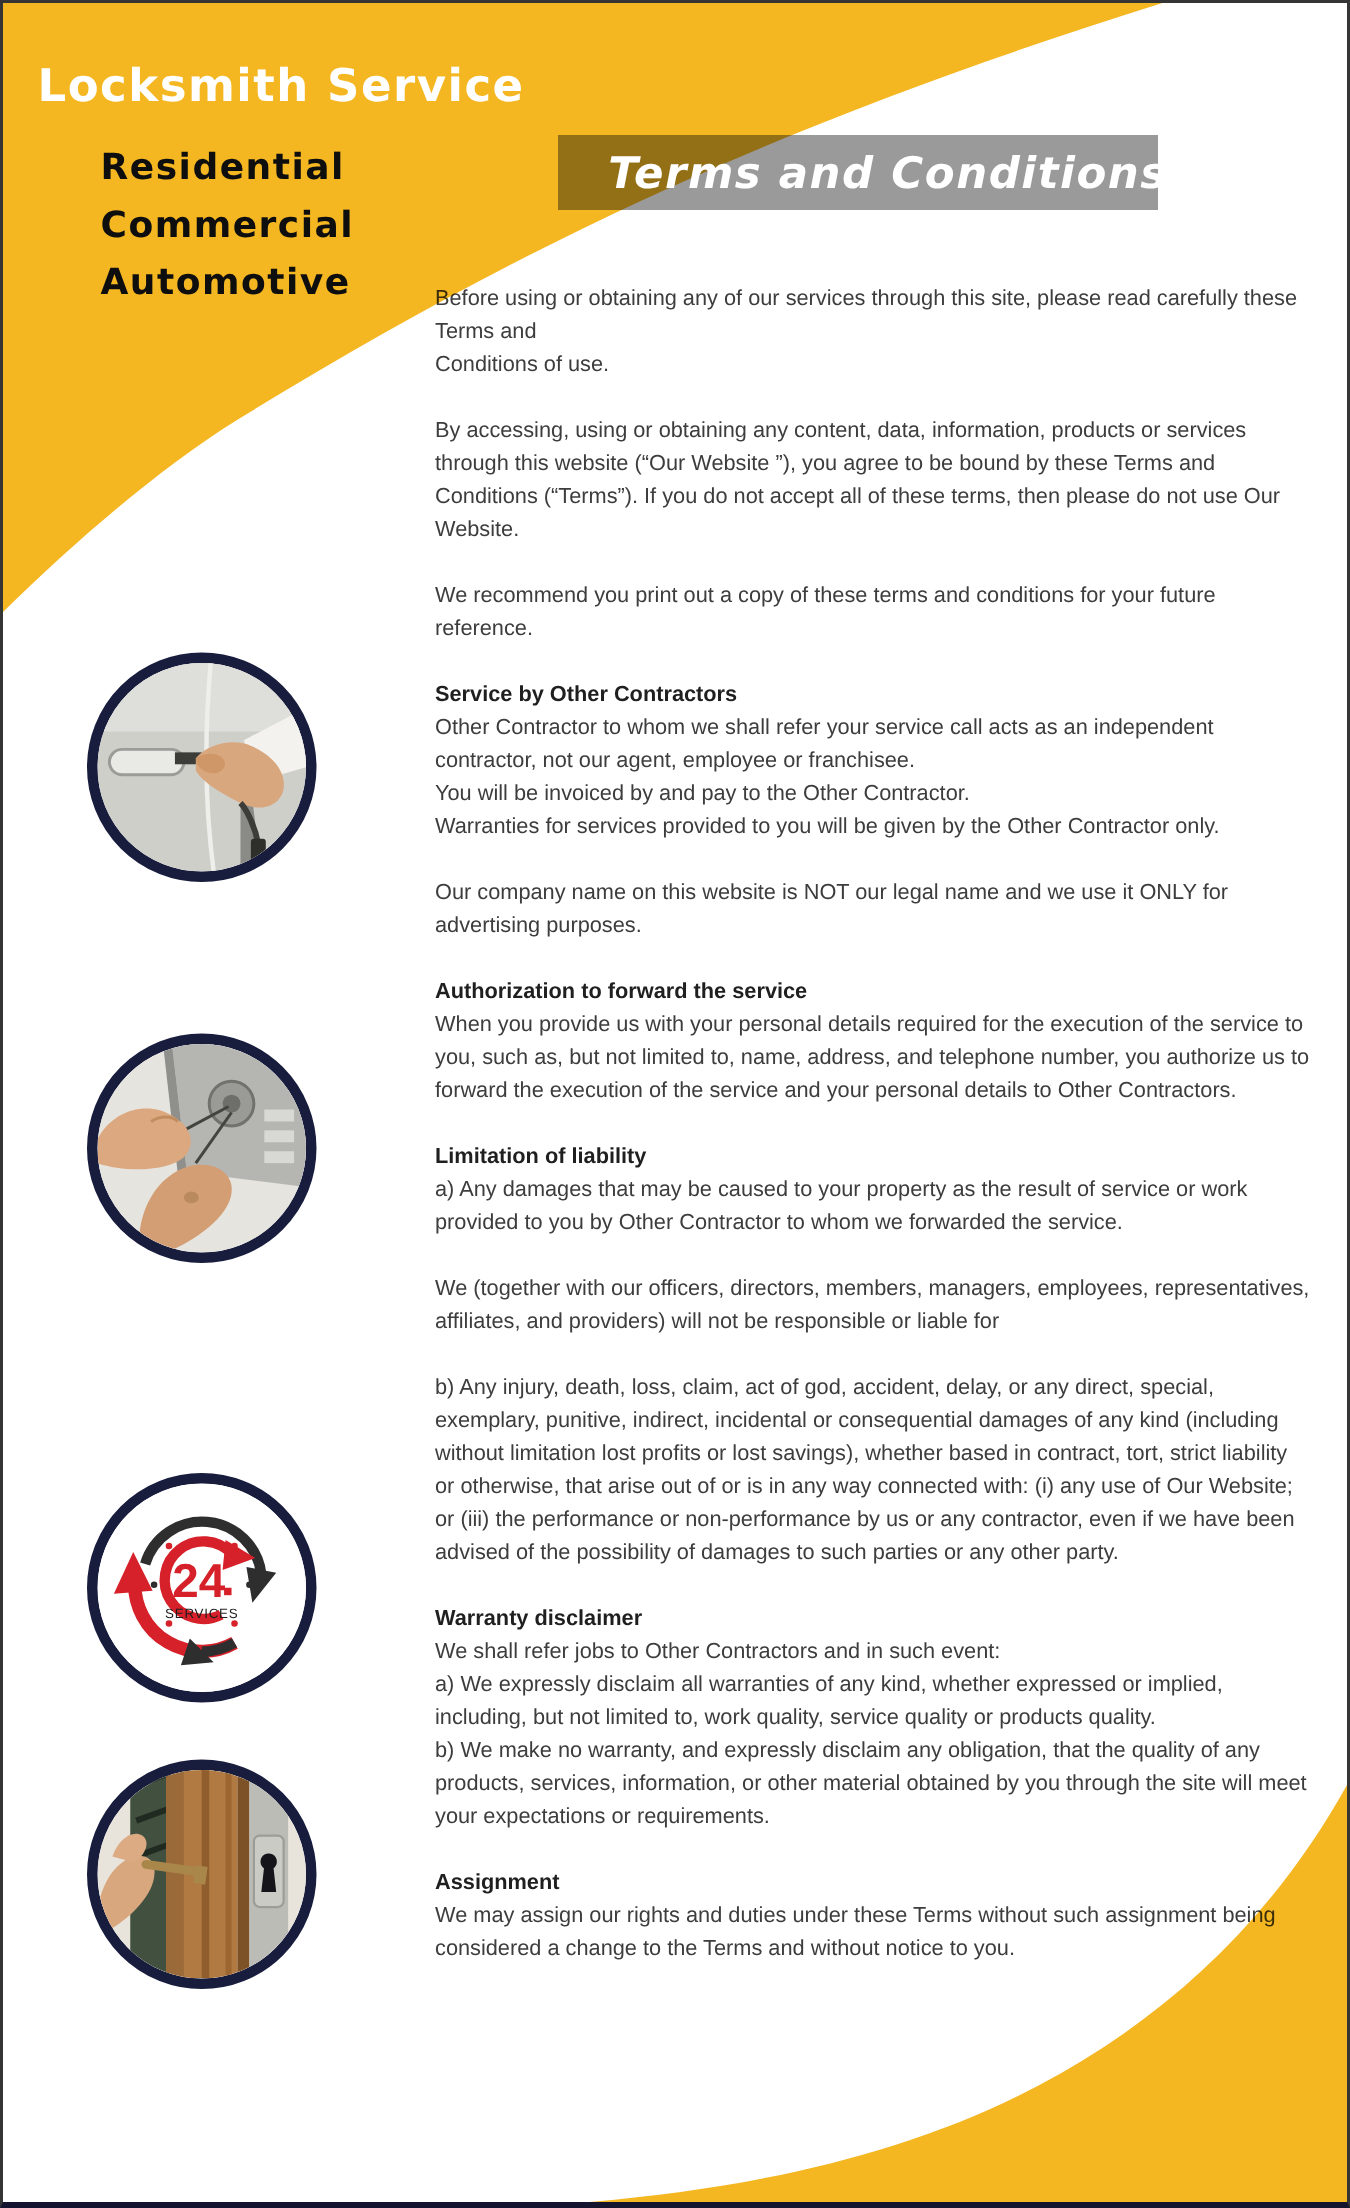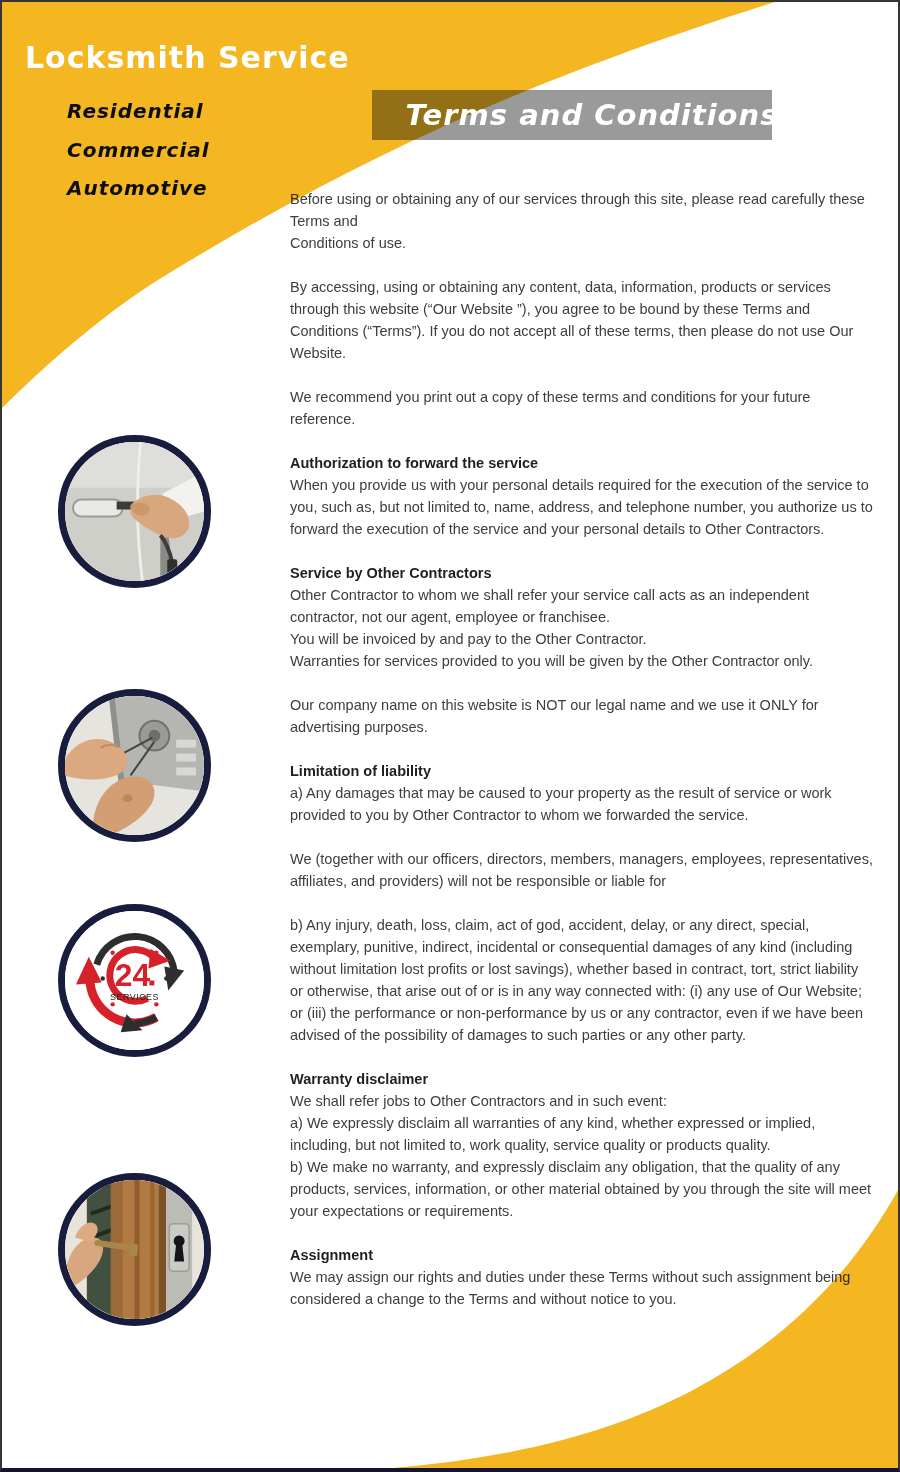--- a/index.html
+++ b/index.html
@@ -19,36 +19,36 @@
     font-size:14.5px; line-height:22px; color:#3d3d3d;
   }
   .content p{ margin:0 0 22px 0; white-space:pre-line; }
   .content h3{ margin:0; font-size:14.5px; line-height:22px; font-weight:bold; color:#1f1f1f; }
   
   .circle{
     position:absolute; left:56px; width:153px; height:153px; box-sizing:border-box;
     border-radius:50%; border:7px solid #181C3D; overflow:hidden; background:#fff;
   }
   .circle svg{ display:block; width:100%; height:100%; }
-  .c1{ top:433px; } .c2{ top:687px; } .c3{ top:902px; } .c4{ top:1171px; }
+  .c1{ top:433px; } .c2{ top:687px; } .c3{ top:980px; } .c4{ top:1171px; }
   
   .overlay{
     position:absolute; left:0; top:0; width:896px; height:1466px;
     mix-blend-mode:multiply; pointer-events:none;
   }
   
   .brand-title{
     position:absolute; left:23px; top:38px; width:400px;
     font-family:"DejaVu Sans", sans-serif; font-weight:bold;
     font-size:30px; letter-spacing:1px; color:#ffffff;
   }
   .services{ position:absolute; left:65px; top:90px; }
   .service-item{
-    font-family:"DejaVu Sans", sans-serif; font-style:italic; font-weight:bold;
-    font-size:20px; line-height:38.5px; letter-spacing:1px; color:#0e0e0e;
+    font-family:"DejaVu Sans", sans-serif; font-weight:bold;
+    font-size:24px; line-height:38.5px; letter-spacing:1px; color:#0e0e0e;
   }
   .banner-title{
     position:absolute; left:370px; top:88px; width:440px; height:50px;
     line-height:50px; text-align:center;
     font-family:"DejaVu Sans", sans-serif; font-style:italic; font-weight:bold;
     font-size:29px; letter-spacing:1px; color:#ffffff;
   }
 </style>
 </head>
 <body>
@@ -69,30 +69,30 @@
   <p>By accessing, using or obtaining any content, data, information, products or services through this website (“Our Website ”), you agree to be bound by these Terms and Conditions (“Terms”). If you do not accept all of these terms, then please do not use Our Website.</p>
       </section>
 
   <section class="section">
 
   <p>We recommend you print out a copy of these terms and conditions for your future reference.</p>
       </section>
 
 
   <section class="section">
-    <h3>Authorization to forward the service</h3>
-  <p>When you provide us with your personal details required for the execution of the service to you, such as, but not limited to, name, address, and telephone number, you authorize us to forward the execution of the service and your personal details to Other Contractors.</p>
-      </section>
-
-  <section class="section">
     <h3>Service by Other Contractors</h3>
   <p>Other Contractor to whom we shall refer your service call acts as an independent contractor, not our agent, employee or franchisee.
 You will be invoiced by and pay to the Other Contractor.
 Warranties for services provided to you will be given by the Other Contractor only.</p>
         <p>Our company name on this website is NOT our legal name and we use it ONLY for advertising purposes.</p>
+      </section>
+
+  <section class="section">
+    <h3>Authorization to forward the service</h3>
+  <p>When you provide us with your personal details required for the execution of the service to you, such as, but not limited to, name, address, and telephone number, you authorize us to forward the execution of the service and your personal details to Other Contractors.</p>
       </section>
 
   <section class="section">
     <h3>Limitation of liability</h3>
   <p>a) Any damages that may be caused to your property as the result of service or work provided to you by Other Contractor to whom we forwarded the service.</p>
         <p>We (together with our officers, directors, members, managers, employees, representatives, affiliates, and providers) will not be responsible or liable for</p>
         <p>b) Any injury, death, loss, claim, act of god, accident, delay, or any direct, special, exemplary, punitive, indirect, incidental or consequential damages of any kind (including without limitation lost profits or lost savings), whether based in contract, tort, strict liability or otherwise, that arise out of or is in any way connected with: (i) any use of Our Website; or (iii) the performance or non-performance by us or any contractor, even if we have been advised of the possibility of damages to such parties or any other party.</p>
       </section>
 
   <section class="section">

